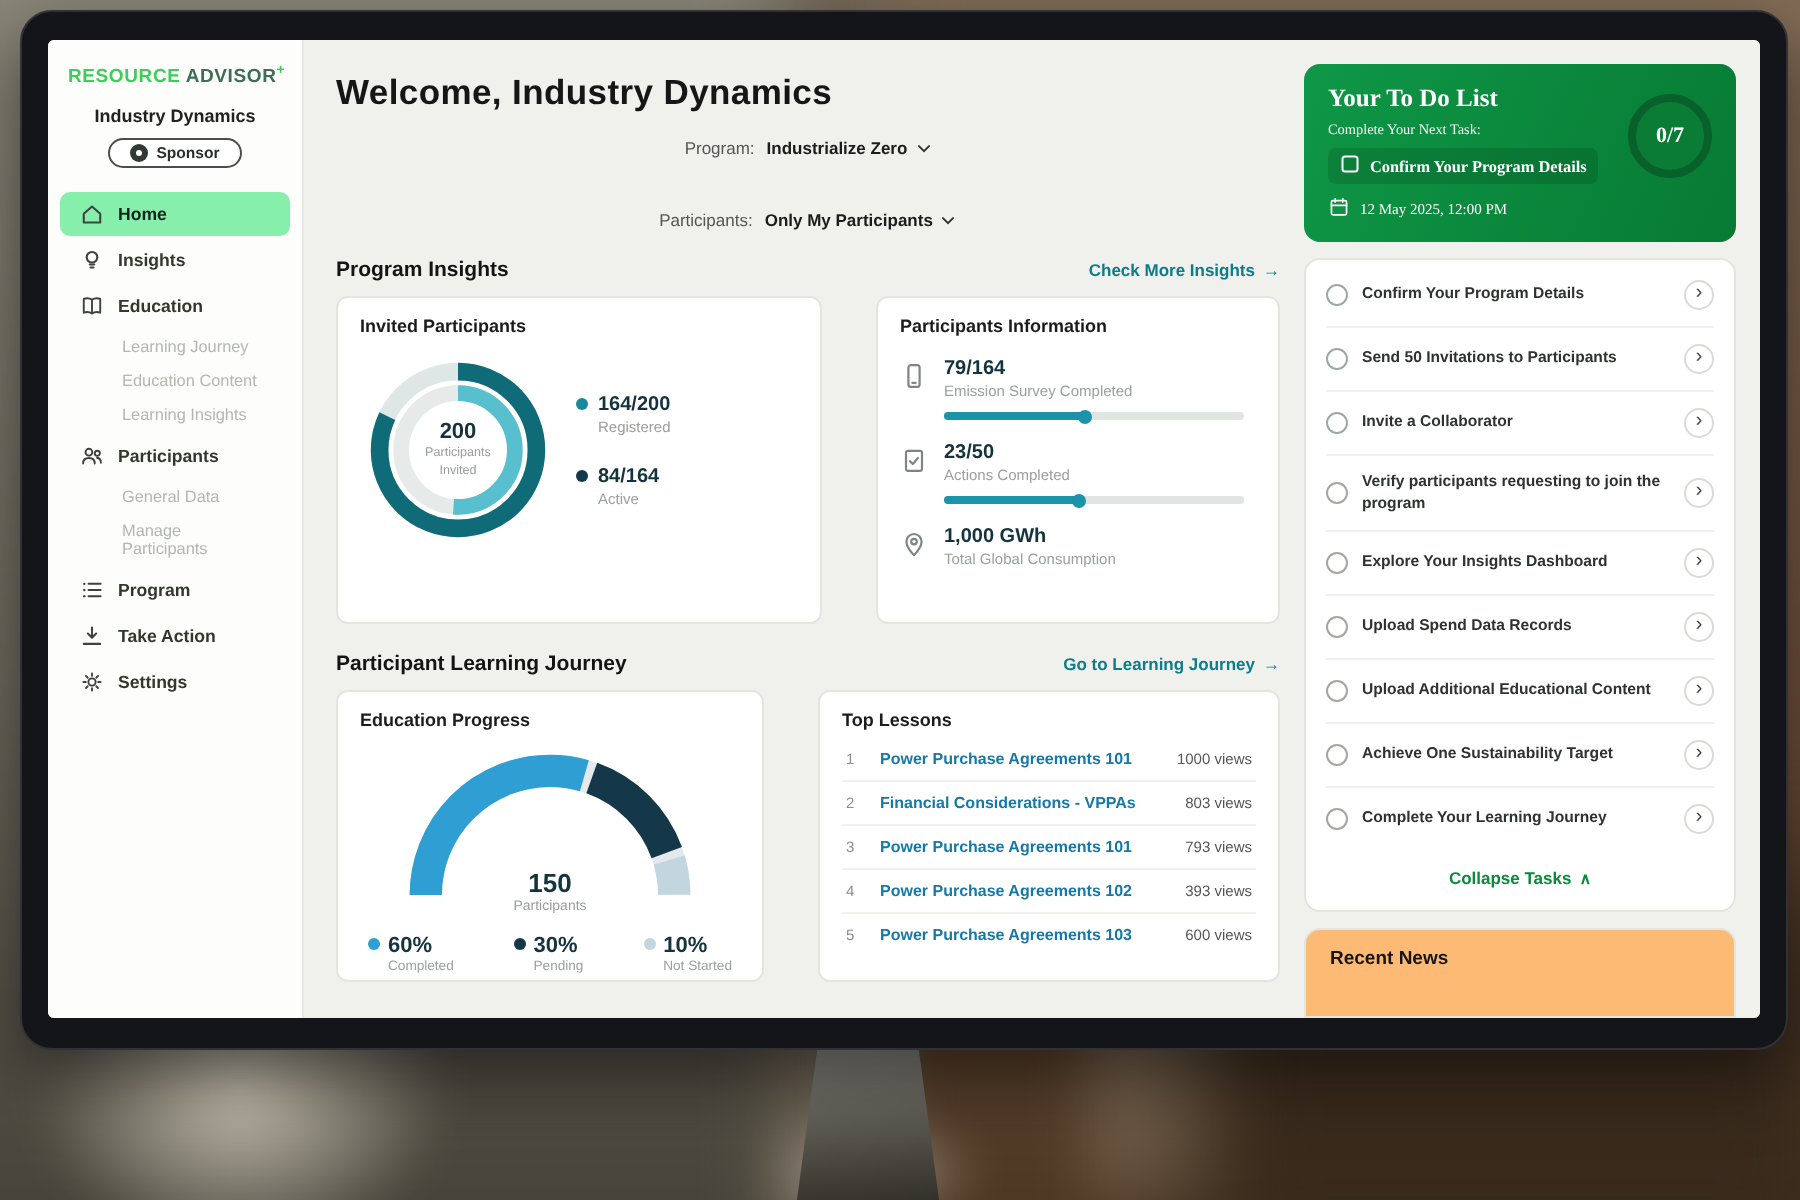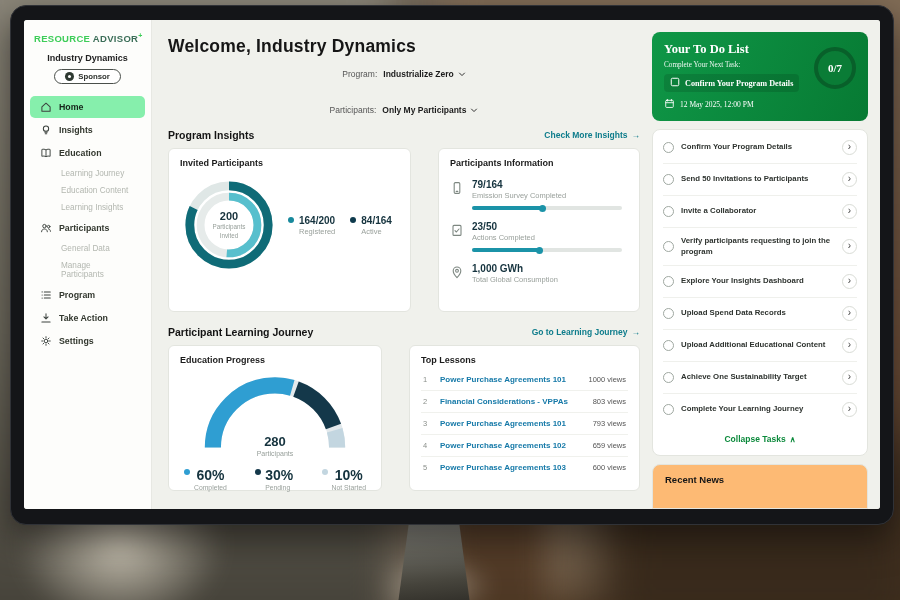--- a/index.html
+++ b/index.html
@@ -48,21 +48,21 @@
   .cards-row{display:flex;gap:27px;}
   .card{background:#fff;border:1px solid #e3e5df;border-radius:6px;padding:9px 11px;box-sizing:border-box;}
   .card-title{font-size:9px;font-weight:700;color:#1c1c1c;}
   .invited-card{flex:0 0 243px;height:164px;}
   .info-card{flex:1;height:164px;}
   .invited-body{display:flex;align-items:center;gap:10px;margin-top:8px;}
   .donut-wrap{position:relative;width:98px;height:98px;flex:0 0 98px;}
   .donut-center{position:absolute;inset:0;display:flex;flex-direction:column;align-items:center;justify-content:center;text-align:center;}
   .donut-value{font-size:11px;font-weight:700;color:#17323c;}
   .donut-label{font-size:6.3px;color:#98a09b;width:48px;line-height:1.3;margin-top:1px;}
-  .legend-v{display:flex;flex-direction:row;gap:15px;}
+  .legend-v{display:flex;flex-direction:column;gap:15px;}
   .leg-item{display:flex;gap:5px;}
   .leg-dot{width:6px;height:6px;border-radius:50%;margin-top:2px;flex:0 0 6px;}
   .d1{background:#17899c;} .d2{background:#0e3a4c;}
   .leg-value{font-size:10px;font-weight:700;color:#15333e;}
   .leg-label{font-size:7.5px;color:#9aa19c;margin-top:1px;}
   .info-row{display:flex;gap:8px;margin-top:11px;}
   .info-row:first-of-type{margin-top:9px;}
   .info-icon{color:#7d8781;flex:0 0 14px;padding-top:2px;}
   .info-value{font-size:10px;font-weight:700;color:#15333e;}
   .info-label{font-size:7.5px;color:#9aa19c;margin-top:1px;}
@@ -72,21 +72,21 @@
   .edu-card{flex:0 0 214px;height:146px;}
   .lessons-card{flex:1;height:146px;}
   .gauge-wrap{position:relative;width:150px;height:82px;margin:8px auto 0;}
   .gauge-center{position:absolute;left:0;right:0;bottom:-2px;text-align:center;}
   .gauge-value{font-size:13px;font-weight:700;color:#15333e;}
   .gauge-label{font-size:7px;color:#98a09b;margin-top:1px;}
   .edu-legend{display:flex;justify-content:space-between;margin-top:12px;padding:0 4px;}
   .eleg{display:flex;gap:4px;}
   .eleg-dot{width:6px;height:6px;border-radius:50%;margin-top:2px;flex:0 0 6px;}
   .e1{background:#2f9ed2;} .e2{background:#14384a;} .e3{background:#c3d6e0;}
-  .eleg-value{font-size:14px;font-weight:700;color:#15333e;text-align:center;}
+  .eleg-value{font-size:11px;font-weight:700;color:#15333e;}
   .eleg-label{font-size:6.8px;color:#9aa19c;margin-top:1px;}
   .lesson-row{display:flex;align-items:center;gap:8px;padding:6px 2px;border-bottom:1px solid #f0f1ed;}
   .lesson-row:last-child{border-bottom:none;}
   .lessons-list{margin-top:4px;}
   .lesson-rank{font-size:7.5px;color:#8a8f8a;width:9px;flex:0 0 9px;}
   .lesson-title{flex:1;font-size:8px;font-weight:700;color:#1579a8;cursor:default;}
   .lesson-views{font-size:7.5px;color:#555;}
   
   .todo-col{width:216px;flex:0 0 216px;display:flex;flex-direction:column;}
   .todo-green{position:relative;background:linear-gradient(115deg,#0f9747,#077a33);border-radius:8px;padding:10px 12px;color:#fff;min-height:76px;box-sizing:border-box;font-family:Liberation Serif, serif;}
@@ -331,21 +331,21 @@
             <div class="card edu-card">
               <div class="card-title">Education Progress</div>
               <div class="gauge-wrap">
                 <svg width="150" height="82" viewBox="0 0 120 66">
                   <path d="M10 60 A50 50 0 0 1 110 60" fill="none" stroke="#e3e9ec" stroke-width="13" pathLength="100"></path>
                   <path d="M10 60 A50 50 0 0 1 110 60" fill="none" stroke="#2f9ed2" stroke-width="13" pathLength="100" stroke-dasharray="59 200"></path>
                   <path d="M10 60 A50 50 0 0 1 110 60" fill="none" stroke="#14384a" stroke-width="13" pathLength="100" stroke-dasharray="0 61 28 200"></path>
                   <path d="M10 60 A50 50 0 0 1 110 60" fill="none" stroke="#c3d6e0" stroke-width="13" pathLength="100" stroke-dasharray="0 91 9 200"></path>
                 </svg>
                 <div class="gauge-center">
-                  <div class="gauge-value">280</div>
+                  <div class="gauge-value">150</div>
                   <div class="gauge-label">Participants</div>
                 </div>
               </div>
               <div class="edu-legend">
                 <div class="eleg">
                   <span class="eleg-dot e1"></span>
                   <span>
                     <div class="eleg-value">60%</div>
                     <div class="eleg-label">Completed</div>
                   </span>
@@ -381,21 +381,21 @@
                   <span class="lesson-views">803 views</span>
                 </div>
                 <div class="lesson-row">
                   <span class="lesson-rank">3</span>
                   <span class="lesson-title">Power Purchase Agreements 101</span>
                   <span class="lesson-views">793 views</span>
                 </div>
                 <div class="lesson-row">
                   <span class="lesson-rank">4</span>
                   <span class="lesson-title">Power Purchase Agreements 102</span>
-                  <span class="lesson-views">659 views</span>
+                  <span class="lesson-views">393 views</span>
                 </div>
                 <div class="lesson-row">
                   <span class="lesson-rank">5</span>
                   <span class="lesson-title">Power Purchase Agreements 103</span>
                   <span class="lesson-views">600 views</span>
                 </div>
               </div>
             </div>
           </div>
         </div>

